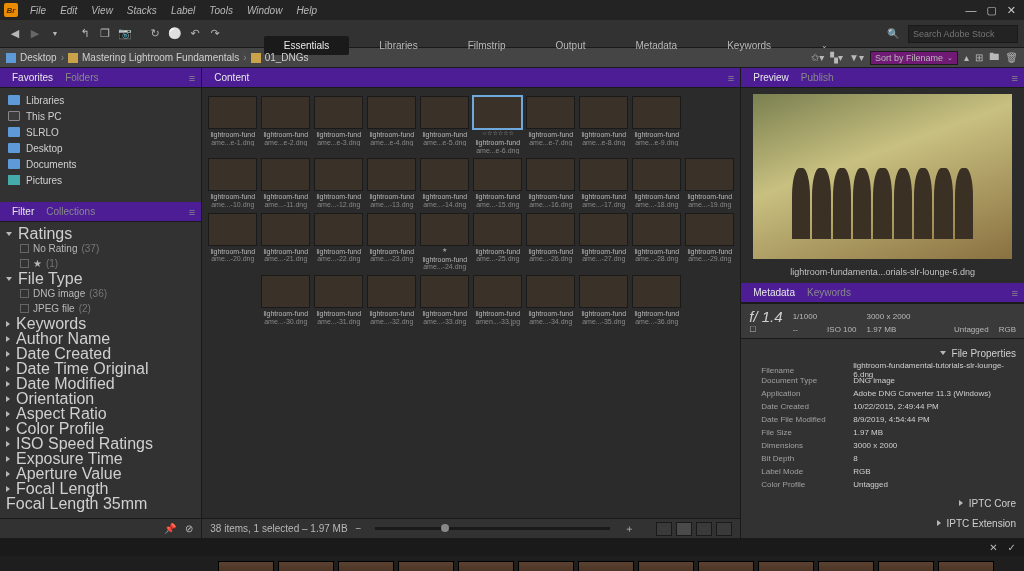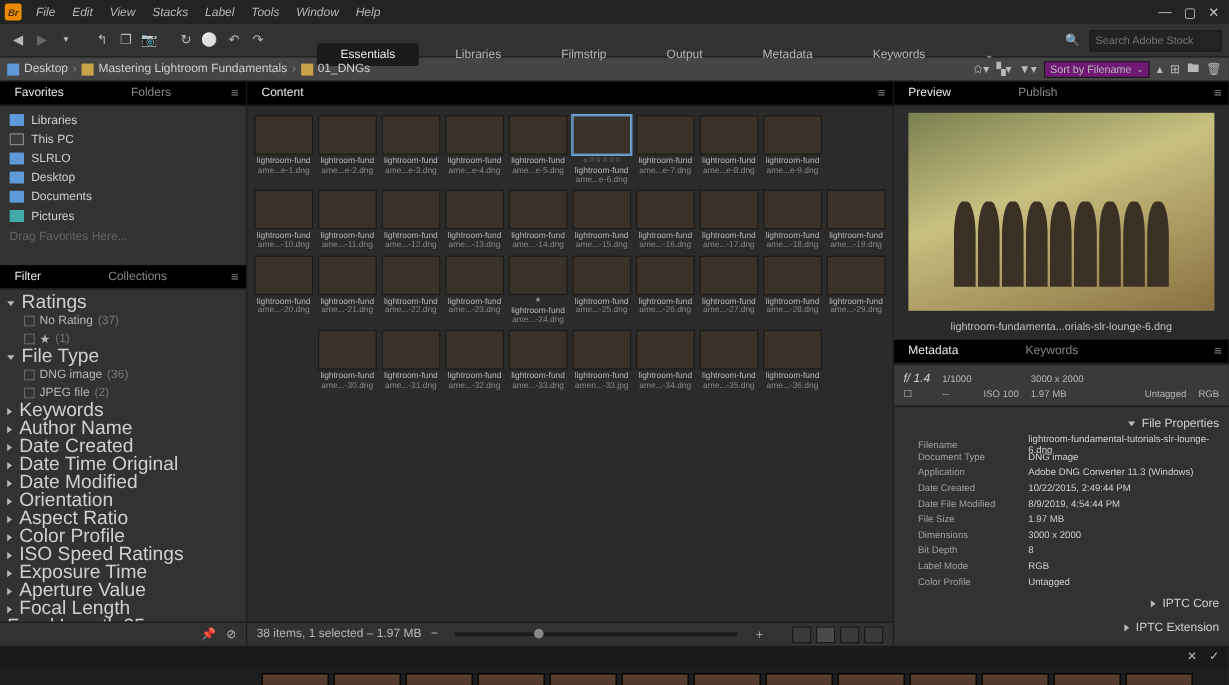--- a/index.html
+++ b/index.html
@@ -19,21 +19,21 @@
 .rightctrls { display:flex; gap:8px; align-items:center; padding:0 6px; }
 .search { background:#232323; border:1px solid #1a1a1a; height:18px; width:110px; color:#666; padding:0 4px; font-size:9px; }
 .breadcrumb { height:20px; background:#454545; display:flex; align-items:center; padding:0 6px; font-size:10px; border-bottom:1px solid #1a1a1a; }
 .breadcrumb .crumb { color:#d0d0d0; display:flex; align-items:center; gap:4px; }
 .crumb-sep { margin:0 4px; color:#888; }
 .bc-right { margin-left:auto; display:flex; gap:6px; align-items:center; color:#b8b8b8; }
 .sortbox { background:#701a75; border:1px solid #1a1a1a; padding:1px 4px; font-size:9px; color:#b8b8b8; display:flex; align-items:center; gap:4px; }
 
 .main { display:flex; height:470px; }
 .panel-left { width:210px; display:flex; flex-direction:column; background:#323232; }
-.panel-header { height:20px; background:#000000; display:flex; align-items:center; padding:0 6px; border-bottom:1px solid #1a1a1a;gap:44px; }
+.panel-header { height:20px; background:#4c1d95; display:flex; align-items:center; padding:0 6px; border-bottom:1px solid #1a1a1a; }
 .panel-header .tab { padding:2px 6px; color:#888; font-size:10px; }
 .panel-header .tab.active { color:#e8e8e8; }
 .fav-list { padding:4px 6px; flex:0 0 auto; }
 .fav-item { display:flex; align-items:center; gap:6px; height:16px; padding:0 2px; color:#d0d0d0; }
 .fav-item .ficon { width:12px; height:10px; display:inline-block; }
 .fi-folder { background:#5e9ad8; border-radius:1px; }
 .fi-drive { background:#3c3c3c; border:1px solid #888; border-radius:1px; }
 .fi-img { background:#4aa; }
 .drag-hint { color:#666; padding:4px 2px; font-style:normal; }
 .filter-area { margin-top:10px; flex:1; display:flex; flex-direction:column; min-height:0; }
@@ -70,21 +70,21 @@
 .vbtn { width:16px; height:14px; background:#3a3a3a; border:1px solid #1a1a1a; }
 .vbtn.active { background:#4a4a4a; }
 
 .panel-right { width:295px; display:flex; flex-direction:column; background:#323232; }
 .preview { height:195px; background:#2b2b2b; display:flex; flex-direction:column; }
 .preview-img { flex:1; margin:6px 12px; background:linear-gradient(160deg,#7a8050 0%, #c8c080 40%, #8a7040 100%); position:relative; }
 .preview-img .people { position:absolute; left:15%; right:15%; top:45%; bottom:12%; display:flex; gap:2px; }
 .preview-img .people i { flex:1; background:#3a3024; border-radius:40% 40% 0 0; }
 .preview-cap { text-align:center; font-size:9px; color:#c0c0c0; padding:2px 0 6px; }
 .meta-info { height:36px; padding:4px 8px; background:#3a3a3a; display:grid; grid-template-columns: auto auto auto 1fr auto auto; gap:0 10px; font-size:8px; align-items:center; border-top:1px solid #1a1a1a; border-bottom:1px solid #1a1a1a;}
-.fi { font-style:italic; font-size:10px; color:#d0d0d0; }
+.fi { font-style:italic; font-size:15px; color:#d0d0d0; }
 .meta-body { flex:1; overflow:auto; padding:4px 0; }
 .meta-sec { padding:2px 8px; }
 .meta-sec .sec-h { display:flex; align-items:center; gap:4px; color:#d0d0d0; font-size:10px; height:16px;justify-content:flex-end; }
 .meta-row { display:grid; grid-template-columns: 88px 1fr; gap:4px; font-size:8px; padding:0 0 0 12px; height:13px; align-items:center; }
 .meta-row .k { color:#a0a0a0; } .meta-row .v { color:#d0d0d0; }
 .bottombar { height:18px; background:#1a1a1a; display:flex; align-items:center; justify-content:flex-end; gap:10px; padding:0 8px; color:#b8b8b8; }
 
 .filmstrip { height:45px; background:#1e1e1e; display:flex; align-items:center; padding:0 8px; gap:4px; overflow:hidden; position:relative; }
 .fsitem { width:56px; height:36px; background:linear-gradient(#5a4030,#2a1c10); border:1px solid #000; flex-shrink:0; }
 .panel-header .menu-icon { margin-left:auto; color:#888; font-size:11px; }
@@ -191,21 +191,20 @@
           <span>Desktop</span>
         </div>
         <div class="fav-item">
           <span class="ficon fi-folder"></span>
           <span>Documents</span>
         </div>
         <div class="fav-item">
           <span class="ficon fi-img"></span>
           <span>Pictures</span>
         </div>
-        <div class="drag-hint">Drag Favorites Here...</div>
       </div>
 
     <div class="filter-area">
       <div class="panel-header">
         <span class="tab active">Filter</span>
         <span class="tab">Collections</span>
         <span class="menu-icon">≡</span>
       </div>
       <div class="filter-body" id="filter-body">
           <div class="f-row hdr"><span class="tri"></span>Ratings</div>

